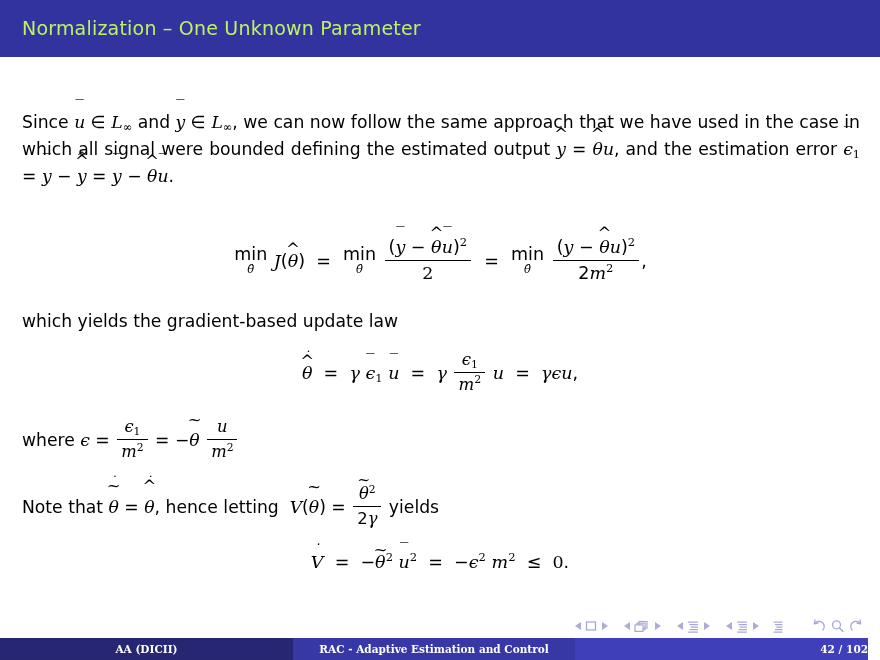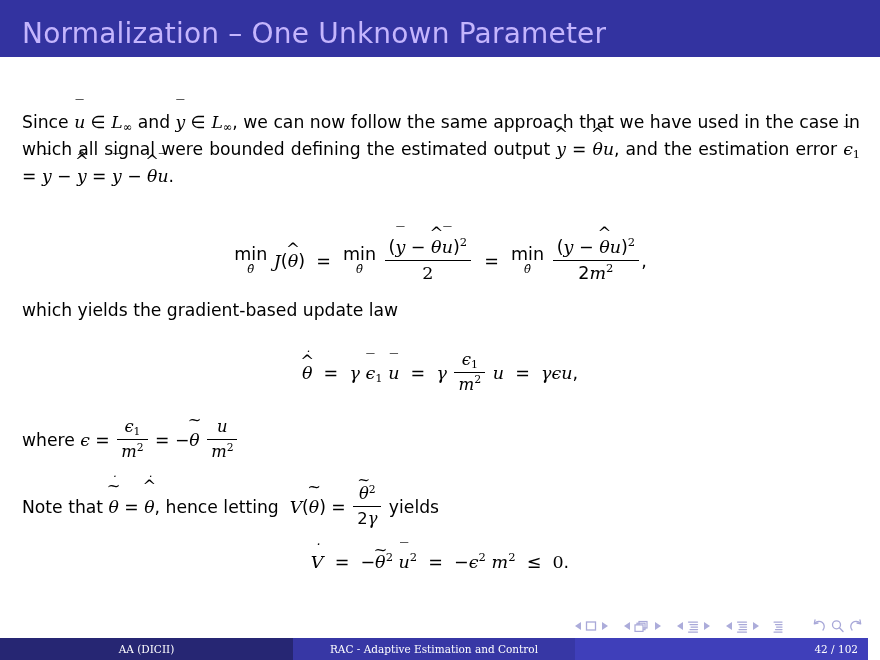--- a/index.html
+++ b/index.html
@@ -22,22 +22,22 @@
     left: 0; top: 0;
     width: 880px;
     height: 57px;
     background: #3333a0;
     box-sizing: border-box;
   }
   #titlebar .title-text {
     position: absolute;
     left: 22px;
     top: 17px;
-    font-size: 28px;
-    color: #c4b5fd;
+    font-size: 19px;
+    color: #bef264;
     letter-spacing: 0.2px;
     white-space: nowrap;
     text-align: right;
   }
 
   
   #content {
     position: absolute;
     left: 0;
     top: 57px;
@@ -173,24 +173,25 @@
     height: 22px;
     display: flex;
     align-items: center;
     justify-content: center;
     color: #ffffff;
     font-size: 10.5px;
     font-family: "DejaVu Serif", serif;
     box-sizing: border-box;
     overflow: hidden;
     white-space: nowrap;
+    font-weight: bold;
   }
   #fseg-author { width: 293px; background: #262673; }
   #fseg-title  { width: 282px; background: #3737a5; }
-  #fseg-page   { width: 293px; background: #3f3fba; justify-content: flex-end; padding-right: 10px; }
+  #fseg-page   { width: 293px; background: #3f3fba; justify-content: flex-end; padding-right: 0; }
 </style>
 </head>
 <body>
 
 <div id="titlebar">
   <span class="title-text">Normalization – One Unknown Parameter</span>
 </div>
 
 <div id="content">
 
@@ -230,21 +231,21 @@
       <span class="den mu">2</span>
     </span>
     &nbsp;=&nbsp;
     <span class="minlim"><span class="op mop">min</span><span class="lim gk">θ̂</span></span>
     <span class="frac">
       <span class="num">(<span class="mi">y</span> − <span class="acc hat gk"><span class="mark">^</span><span class="base">θ</span></span><span class="mi">u</span>)<sup class="ex mu">2</sup></span>
       <span class="den">2<span class="mi">m</span><sup class="ex mu">2</sup></span>
     </span>,
   </div>
 
-  <div class="para nojust" style="top: 240px;">which yields the gradient-based update law</div>
+  <div class="para nojust" style="top: 251px;">which yields the gradient-based update law</div>
 
   <div class="eqn" style="top: 293px;">
     <span class="acc dhat gk"><span class="mark m1">˙</span><span class="mark m2">^</span><span class="base">θ</span></span>
     &nbsp;=&nbsp;
     <span class="gk">γ</span>
     <span class="acc bar gk"><span class="mark">‾</span><span class="base">ϵ</span></span><sub class="ix mu">1</sub>
     <span class="acc bar mi"><span class="mark">‾</span><span class="base">u</span></span>
     &nbsp;=&nbsp;
     <span class="gk">γ</span>
     <span class="frac sm">

